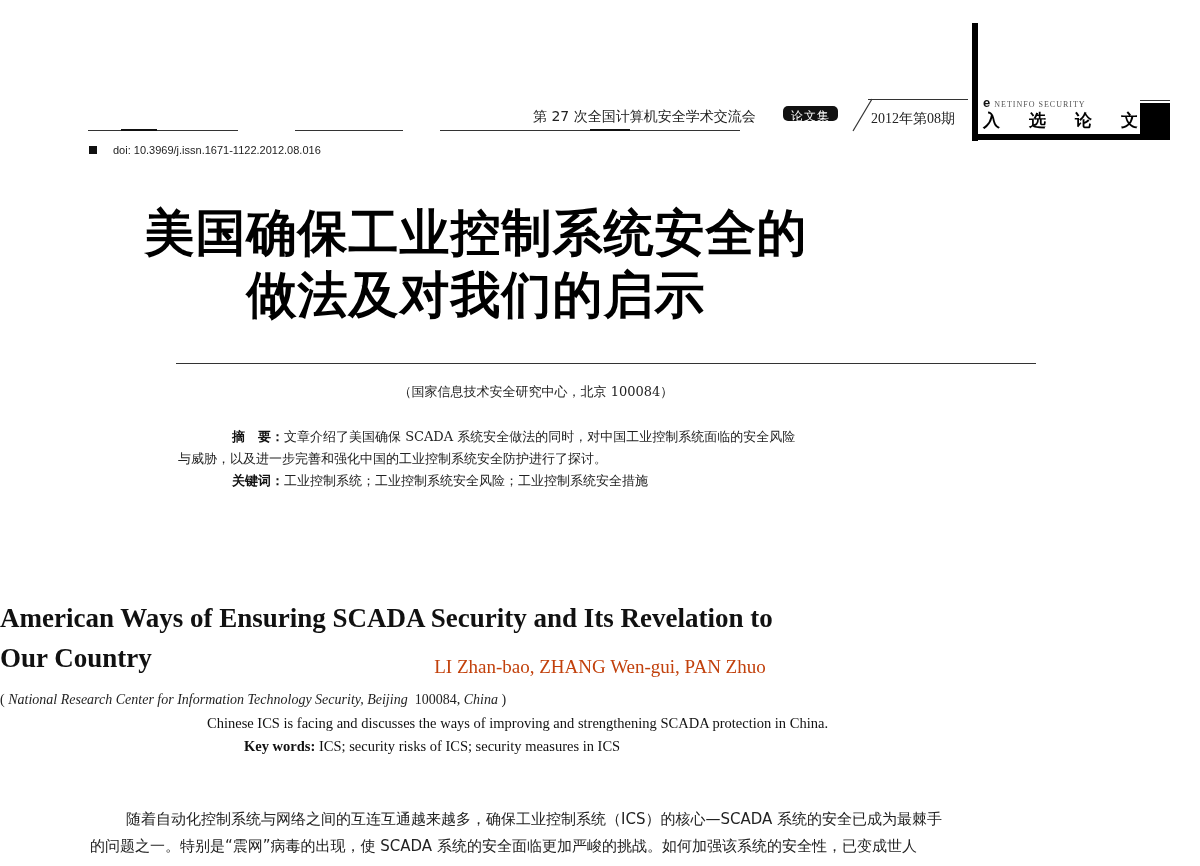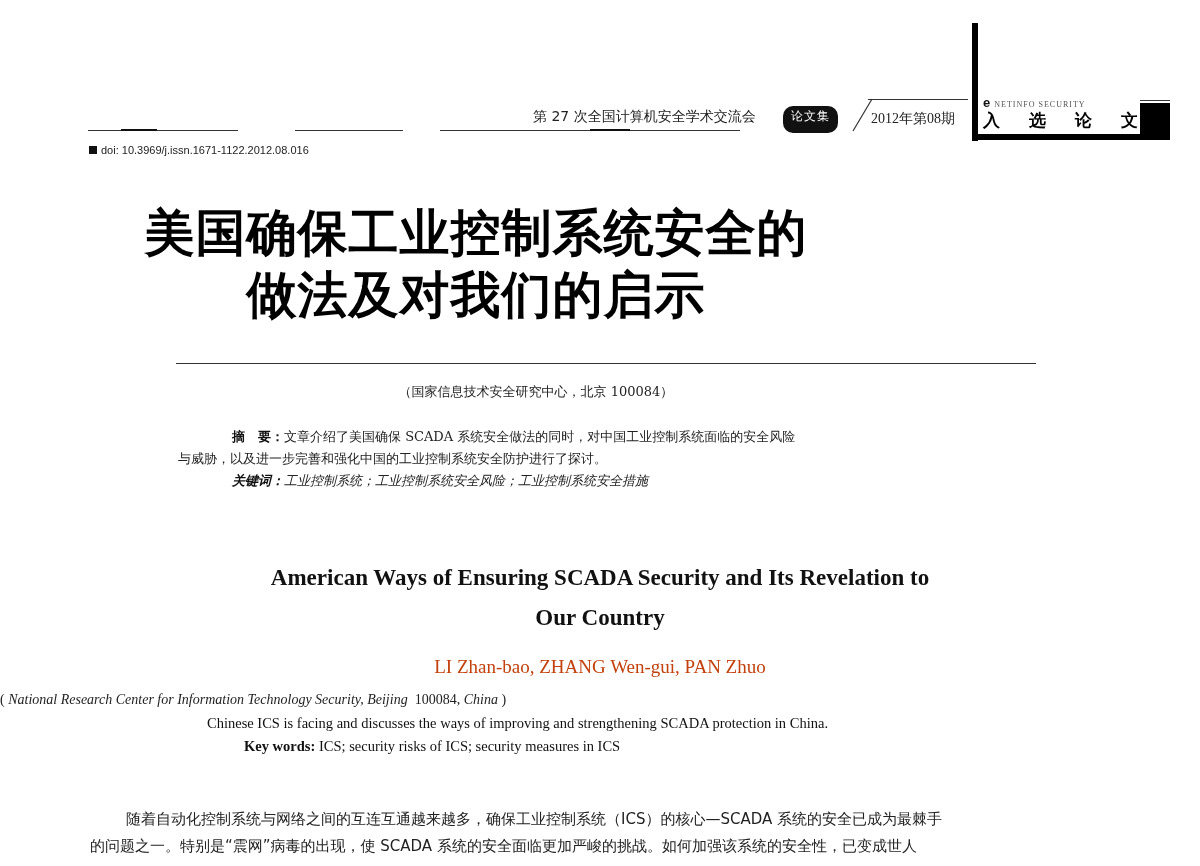--- a/index.html
+++ b/index.html
@@ -2,53 +2,53 @@
 <html><head>
   <meta charset="utf-8">
   <style>
     html, body { margin: 0; padding: 0; background: #ffffff; }
     body { width: 1200px; height: 866px; position: relative; overflow: hidden; color: #111; font-family: "DejaVu Serif", serif; }
 
     
     .hdr-line { position: absolute; height: 1px; background: #333; }
     .hdr-line.thick { height: 2px; background: #111; }
     .conf-title { position: absolute; left: 533px; top: 108px; font-family: "DejaVu Sans", sans-serif; font-size: 14px; color: #222; white-space: nowrap; letter-spacing: 0px; }
-    .pill { position: absolute; left: 783px; top: 106px; width: 55px; height: 27px; background: #111; color: #fff; border-radius: 10px; font-family: "DejaVu Sans", sans-serif; font-size: 12px; line-height: 21px; text-align: center; letter-spacing: 1px; }
+    .pill { position: absolute; left: 783px; top: 106px; width: 55px; height: 15px; background: #111; color: #fff; border-radius: 5px; font-family: "DejaVu Sans", sans-serif; font-size: 12px; line-height: 21px; text-align: center; letter-spacing: 1px; }
     .slash { position: absolute; left: 850px; top: 98px; width: 24px; height: 34px; }
     .issue { position: absolute; left: 871px; top: 110px; font-family: "Liberation Serif", serif; font-size: 14px; color: #222; white-space: nowrap; }
     .brand-v { position: absolute; left: 972px; top: 23px; width: 6px; height: 118px; background: #000; }
     .brand-h { position: absolute; left: 972px; top: 134px; width: 198px; height: 6px; background: #000; }
     .brand-box { position: absolute; left: 1140px; top: 103px; width: 30px; height: 31px; background: #000; }
     .brand-topline { position: absolute; left: 1140px; top: 100px; width: 30px; height: 1px; background: #333; }
     .brand-en { position: absolute; left: 983px; top: 95px; font-family: "Liberation Serif", serif; font-size: 8px; letter-spacing: 1px; color: #555; white-space: nowrap; }
     .brand-en .e { font-family: "Liberation Sans", sans-serif; font-weight: bold; font-size: 13px; color: #111; }
     .brand-cn { position: absolute; left: 983px; top: 109px; width: 155px; display: flex; justify-content: space-between; font-family: "DejaVu Sans", sans-serif; font-size: 17px; font-weight: bold; color: #000; }
 
-    .doi { position: absolute; left: 89px; top: 144px; font-family: "Liberation Sans", sans-serif; font-size: 11px; color: #222; white-space: nowrap; display: flex; align-items: center; gap: 4px; }
+    .doi { position: absolute; left: 89px; top: 144px; font-family: "Liberation Sans", sans-serif; font-size: 11px; color: #222; white-space: nowrap; display: flex; align-items: center; gap: 16px; }
     .doi .sq { width: 8px; height: 8px; background: #111; display: inline-block; }
 
     
     .title-cn { position: absolute; left: 0; width: 952px; text-align: center; font-family: "DejaVu Serif", serif; font-weight: bold; font-size: 50px; color: #000; letter-spacing: 1px; line-height: 62px; }
     .t1 { top: 202px; }
     .t2 { top: 264px; }
 
     .authors-row { position: absolute; left: 176px; top: 351px; width: 860px; height: 24px; display: flex; align-items: center; }
     .authors-row .rule { flex: 1; height: 1px; background: #333; }
     .authors-cn { padding: 0 10px; font-family: "DejaVu Serif", serif; font-size: 17px; color: #111; white-space: nowrap; }
     .affil-cn { position: absolute; left: 0; width: 1072px; top: 383px; text-align: center; font-family: "DejaVu Serif", serif; font-size: 13px; color: #222; }
 
     
     .abs-cn { position: absolute; left: 178px; width: 820px; font-family: "DejaVu Serif", serif; font-size: 13px; color: #222; line-height: 22px; }
     .abs-cn b { font-family: "DejaVu Sans", sans-serif; font-weight: bold; color: #111; }
     .abs-cn .l1 { padding-left: 54px; }
-    .abs-cn .ind { padding-left: 54px; font-style: italic; }
+    .abs-cn .ind { padding-left: 54px; }
     .abs-cn-block { top: 426px; }
 
     
-    .title-en { position: absolute; left: 0; width: 1200px; text-align: center; font-family: "Liberation Serif", serif; font-weight: bold; font-size: 23px; color: #111; line-height: 36px; }
+    .title-en { position: absolute; left: 0; width: 1200px; font-family: "Liberation Serif", serif; font-weight: bold; font-size: 27px; color: #111; line-height: 36px; margin-top: 40px; }
     .te1 { top: 560px; }
     .te2 { top: 600px; }
     .authors-en { position: absolute; left: 0; width: 1200px; top: 656px; text-align: center; font-family: "Liberation Serif", serif; font-size: 19px; color: #c2410c; }
     .affil-en { position: absolute; left: 0; width: 1200px; top: 692px; font-family: "Liberation Serif", serif; font-size: 14px; color: #222; }
     .affil-en i { font-style: italic; }
     .abs-en { position: absolute; left: 207px; width: 800px; font-family: "Liberation Serif", serif; font-size: 14.5px; color: #111; line-height: 23px; }
     .abs-en b { font-weight: bold; }
     .abs-en .ind { padding-left: 37px; }
     .abs-en-block { top: 712px; }
 

